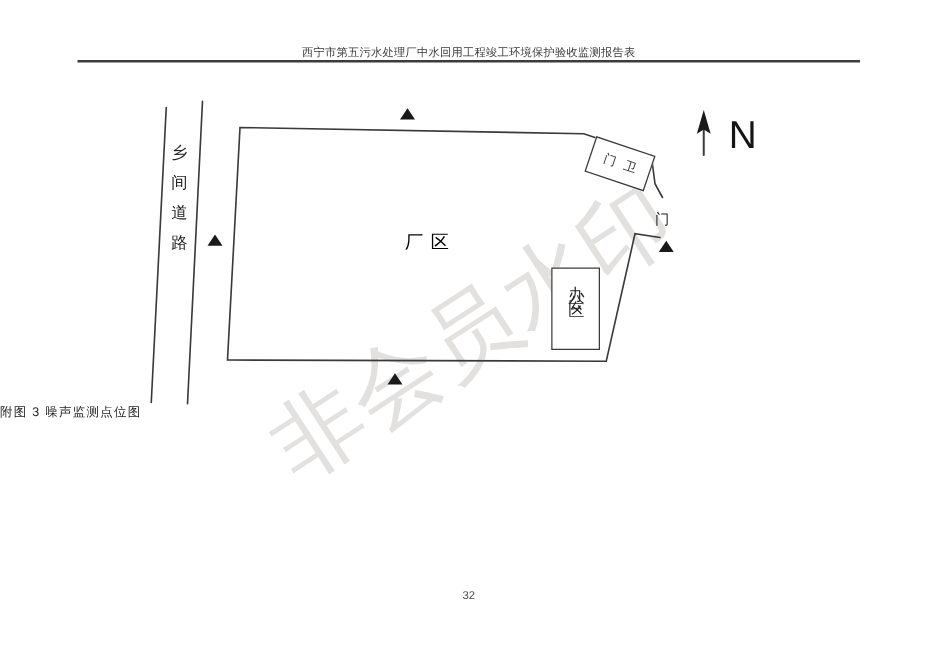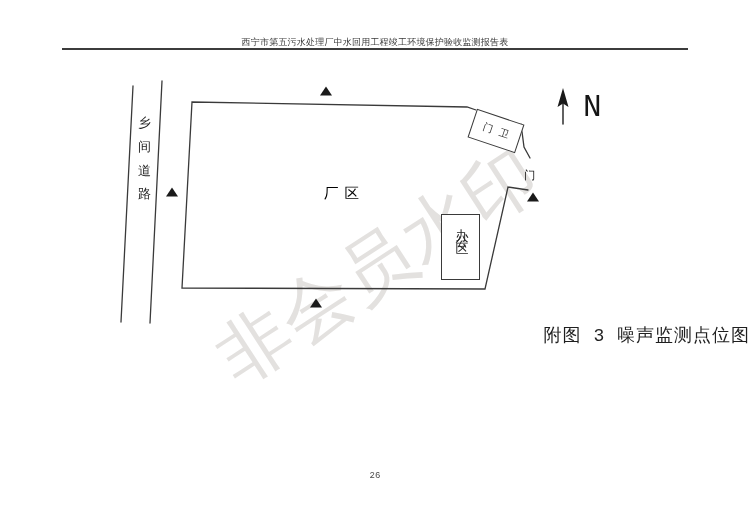--- a/index.html
+++ b/index.html
@@ -1,18 +1,18 @@
 <!DOCTYPE html>
 <html><head>
 <meta charset="utf-8">
 <style>
   html,body { margin:0; padding:0; background:#ffffff; }
   .page {
     position:relative; width:750px; height:530px; background:#ffffff;
-    overflow:hidden; font-family:Liberation Mono, monospace; color:#2b2b2b;
+    overflow:hidden; font-family:Liberation Sans, sans-serif; color:#2b2b2b;
   }
   .abs { position:absolute; }
 
   
   .header-title {
     left:0; right:0; top:36px; text-align:center;
     font-size:9px; letter-spacing:0.2px; color:#3a3a3a; z-index:4;
   }
   .header-rule {
     left:62px; top:48px; width:626px; height:1.5px; background:#3c3c3c; z-index:4;
@@ -48,22 +48,22 @@
     border:1.3px solid #3a3a3a; background:#fff;
     display:flex; justify-content:center;
   }
   .office-box span {
     font-size:13px; color:#222; writing-mode:vertical-rl; text-orientation:upright;
     letter-spacing:7px; padding-top:3px;
   }
   .compass-n { left:583px; top:90px; z-index:3; font-size:31px; color:#151515; }
 
   .caption {
-    left:0; right:0; top:323px; text-align:right; z-index:3;
-    font-size:18px; color:#1f1f1f; letter-spacing:1px;
+    left:0; right:0; top:323px; text-align:left; z-index:3;
+    font-size:10px; color:#1f1f1f; letter-spacing:1px;
   }
   .page-number {
     left:0; right:0; top:471px; text-align:center; z-index:3;
     font-size:9px; color:#4a4a4a;
   }
 </style>
 </head>
 <body>
 
 <div class="page">
@@ -105,15 +105,15 @@
 
   <div class="abs gate-label">门</div>
 
   <div class="abs office-box">
     <span>办公区</span>
   </div>
 
   <div class="abs compass-n">N</div>
 
   <div class="abs caption">附图 3  噪声监测点位图</div>
-  <div class="abs page-number">26</div>
+  <div class="abs page-number">32</div>
 
 </div>
 
 </body></html>

